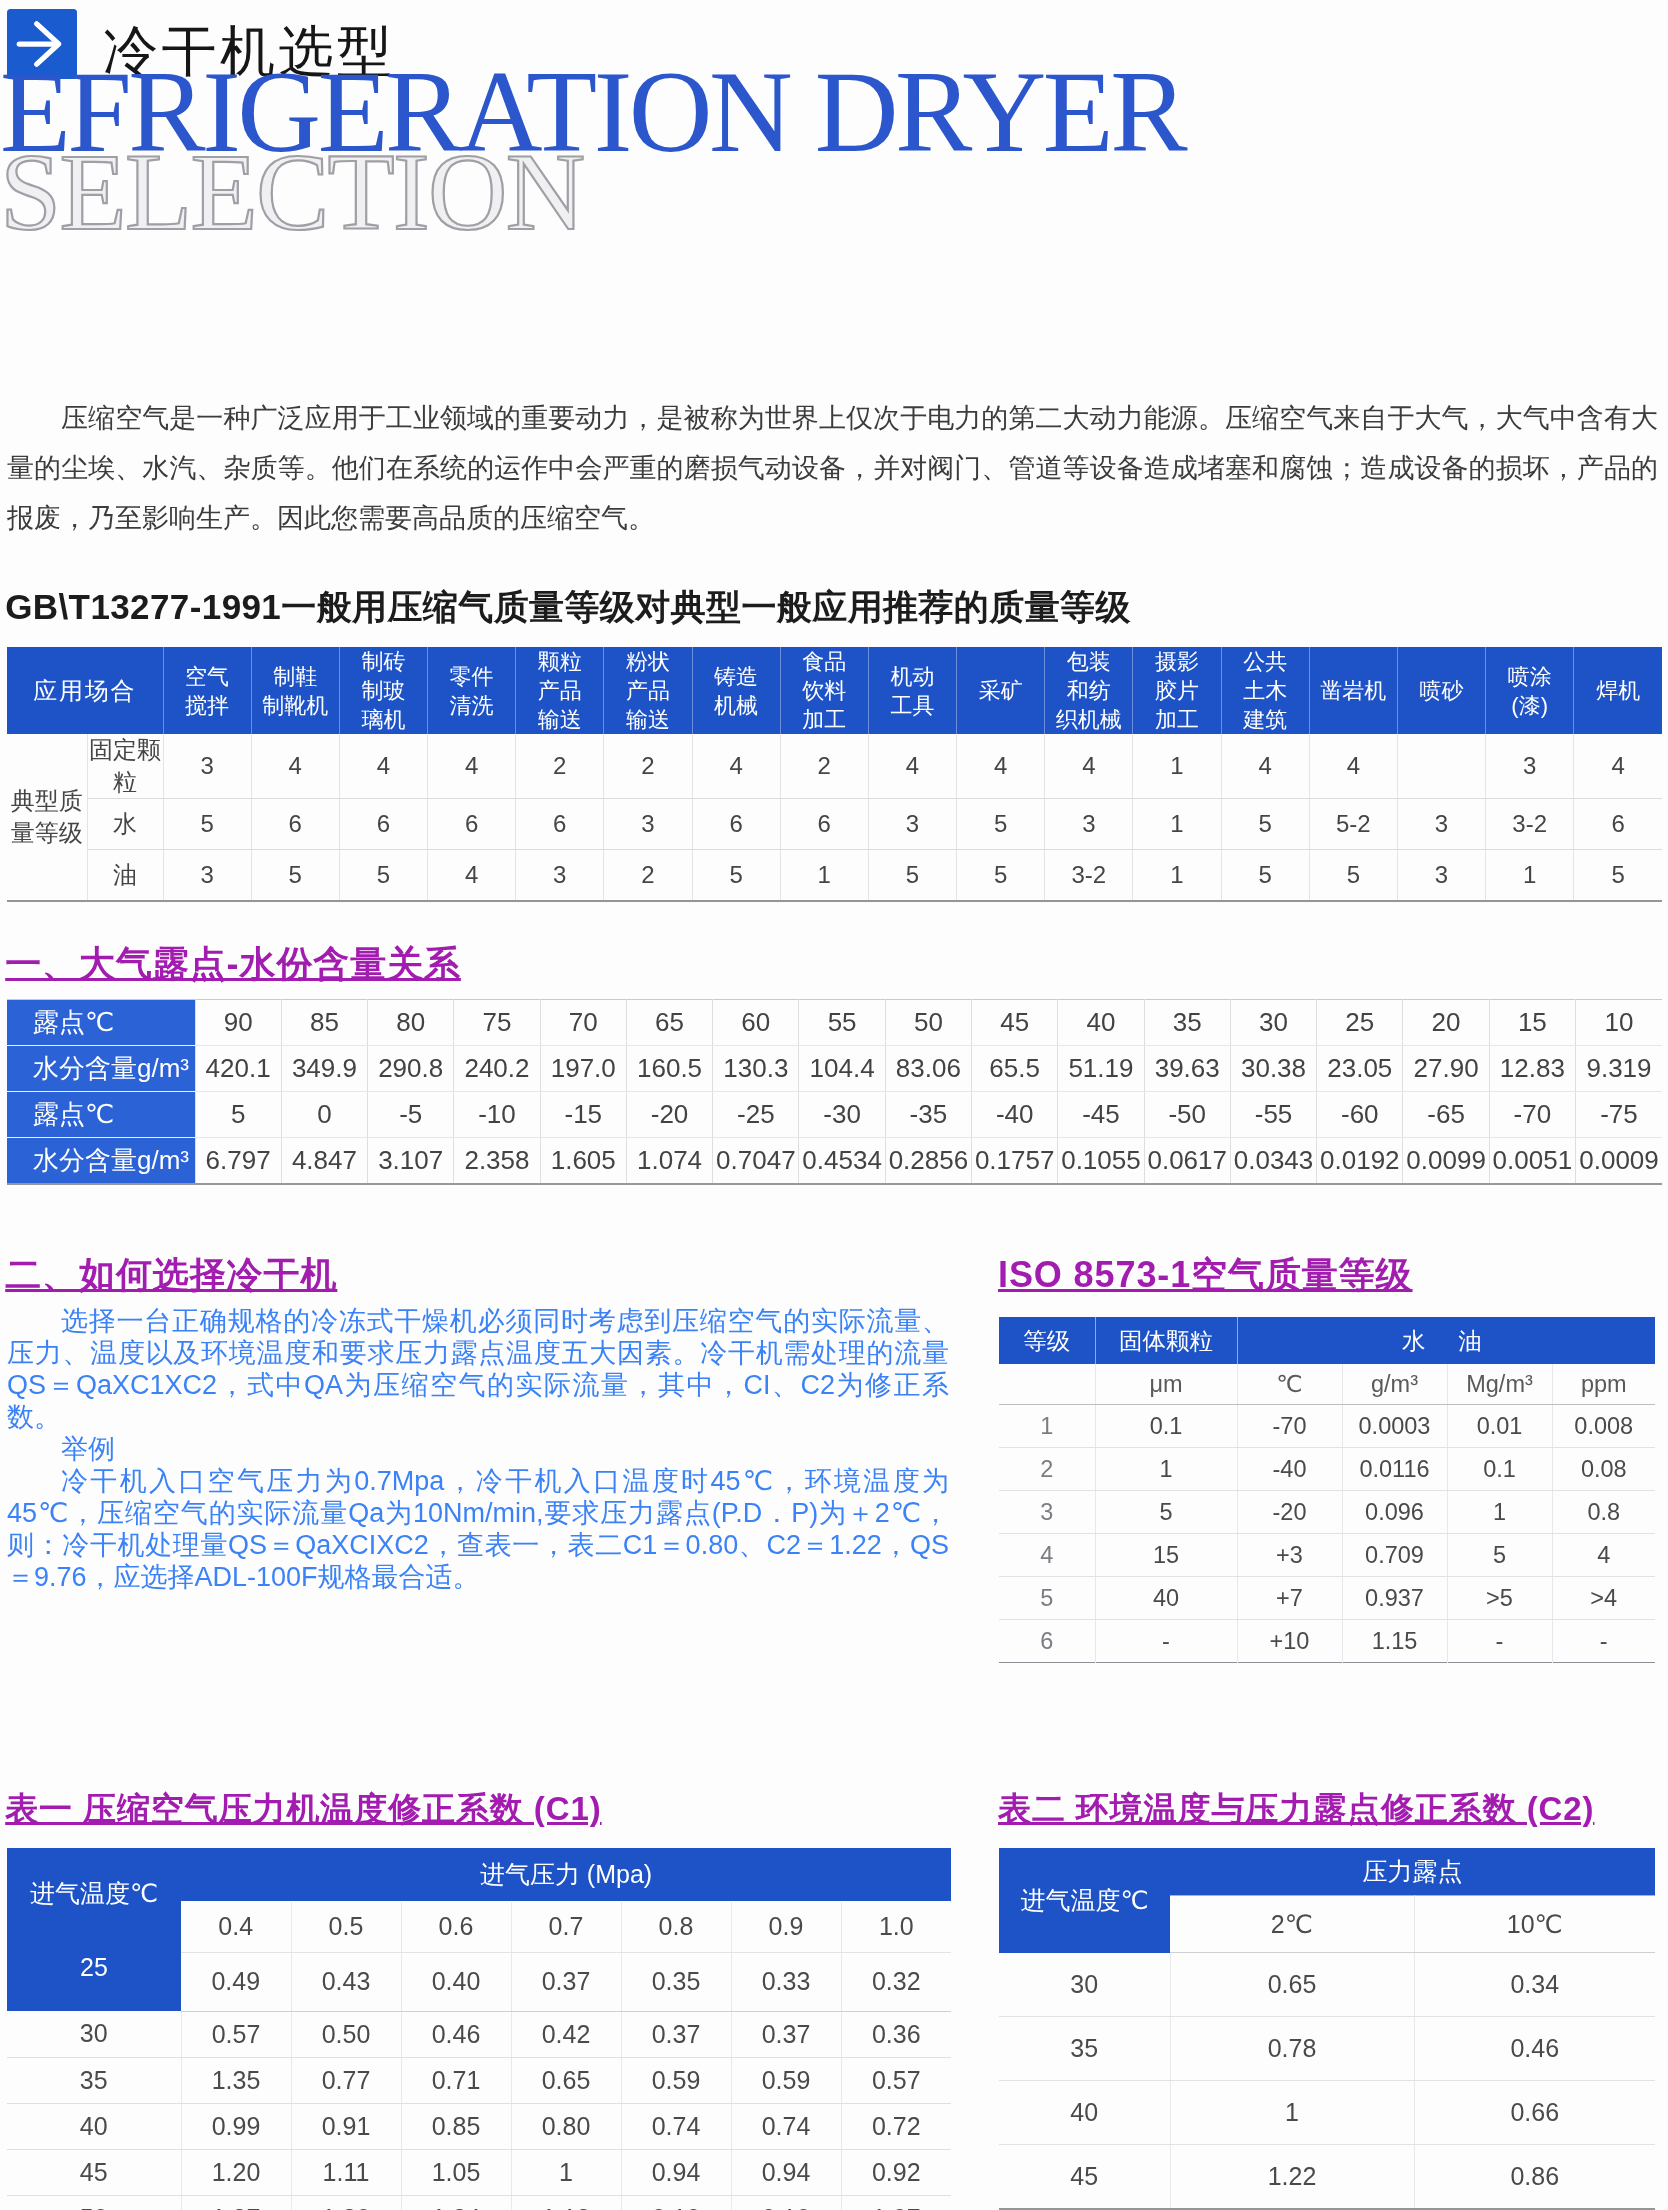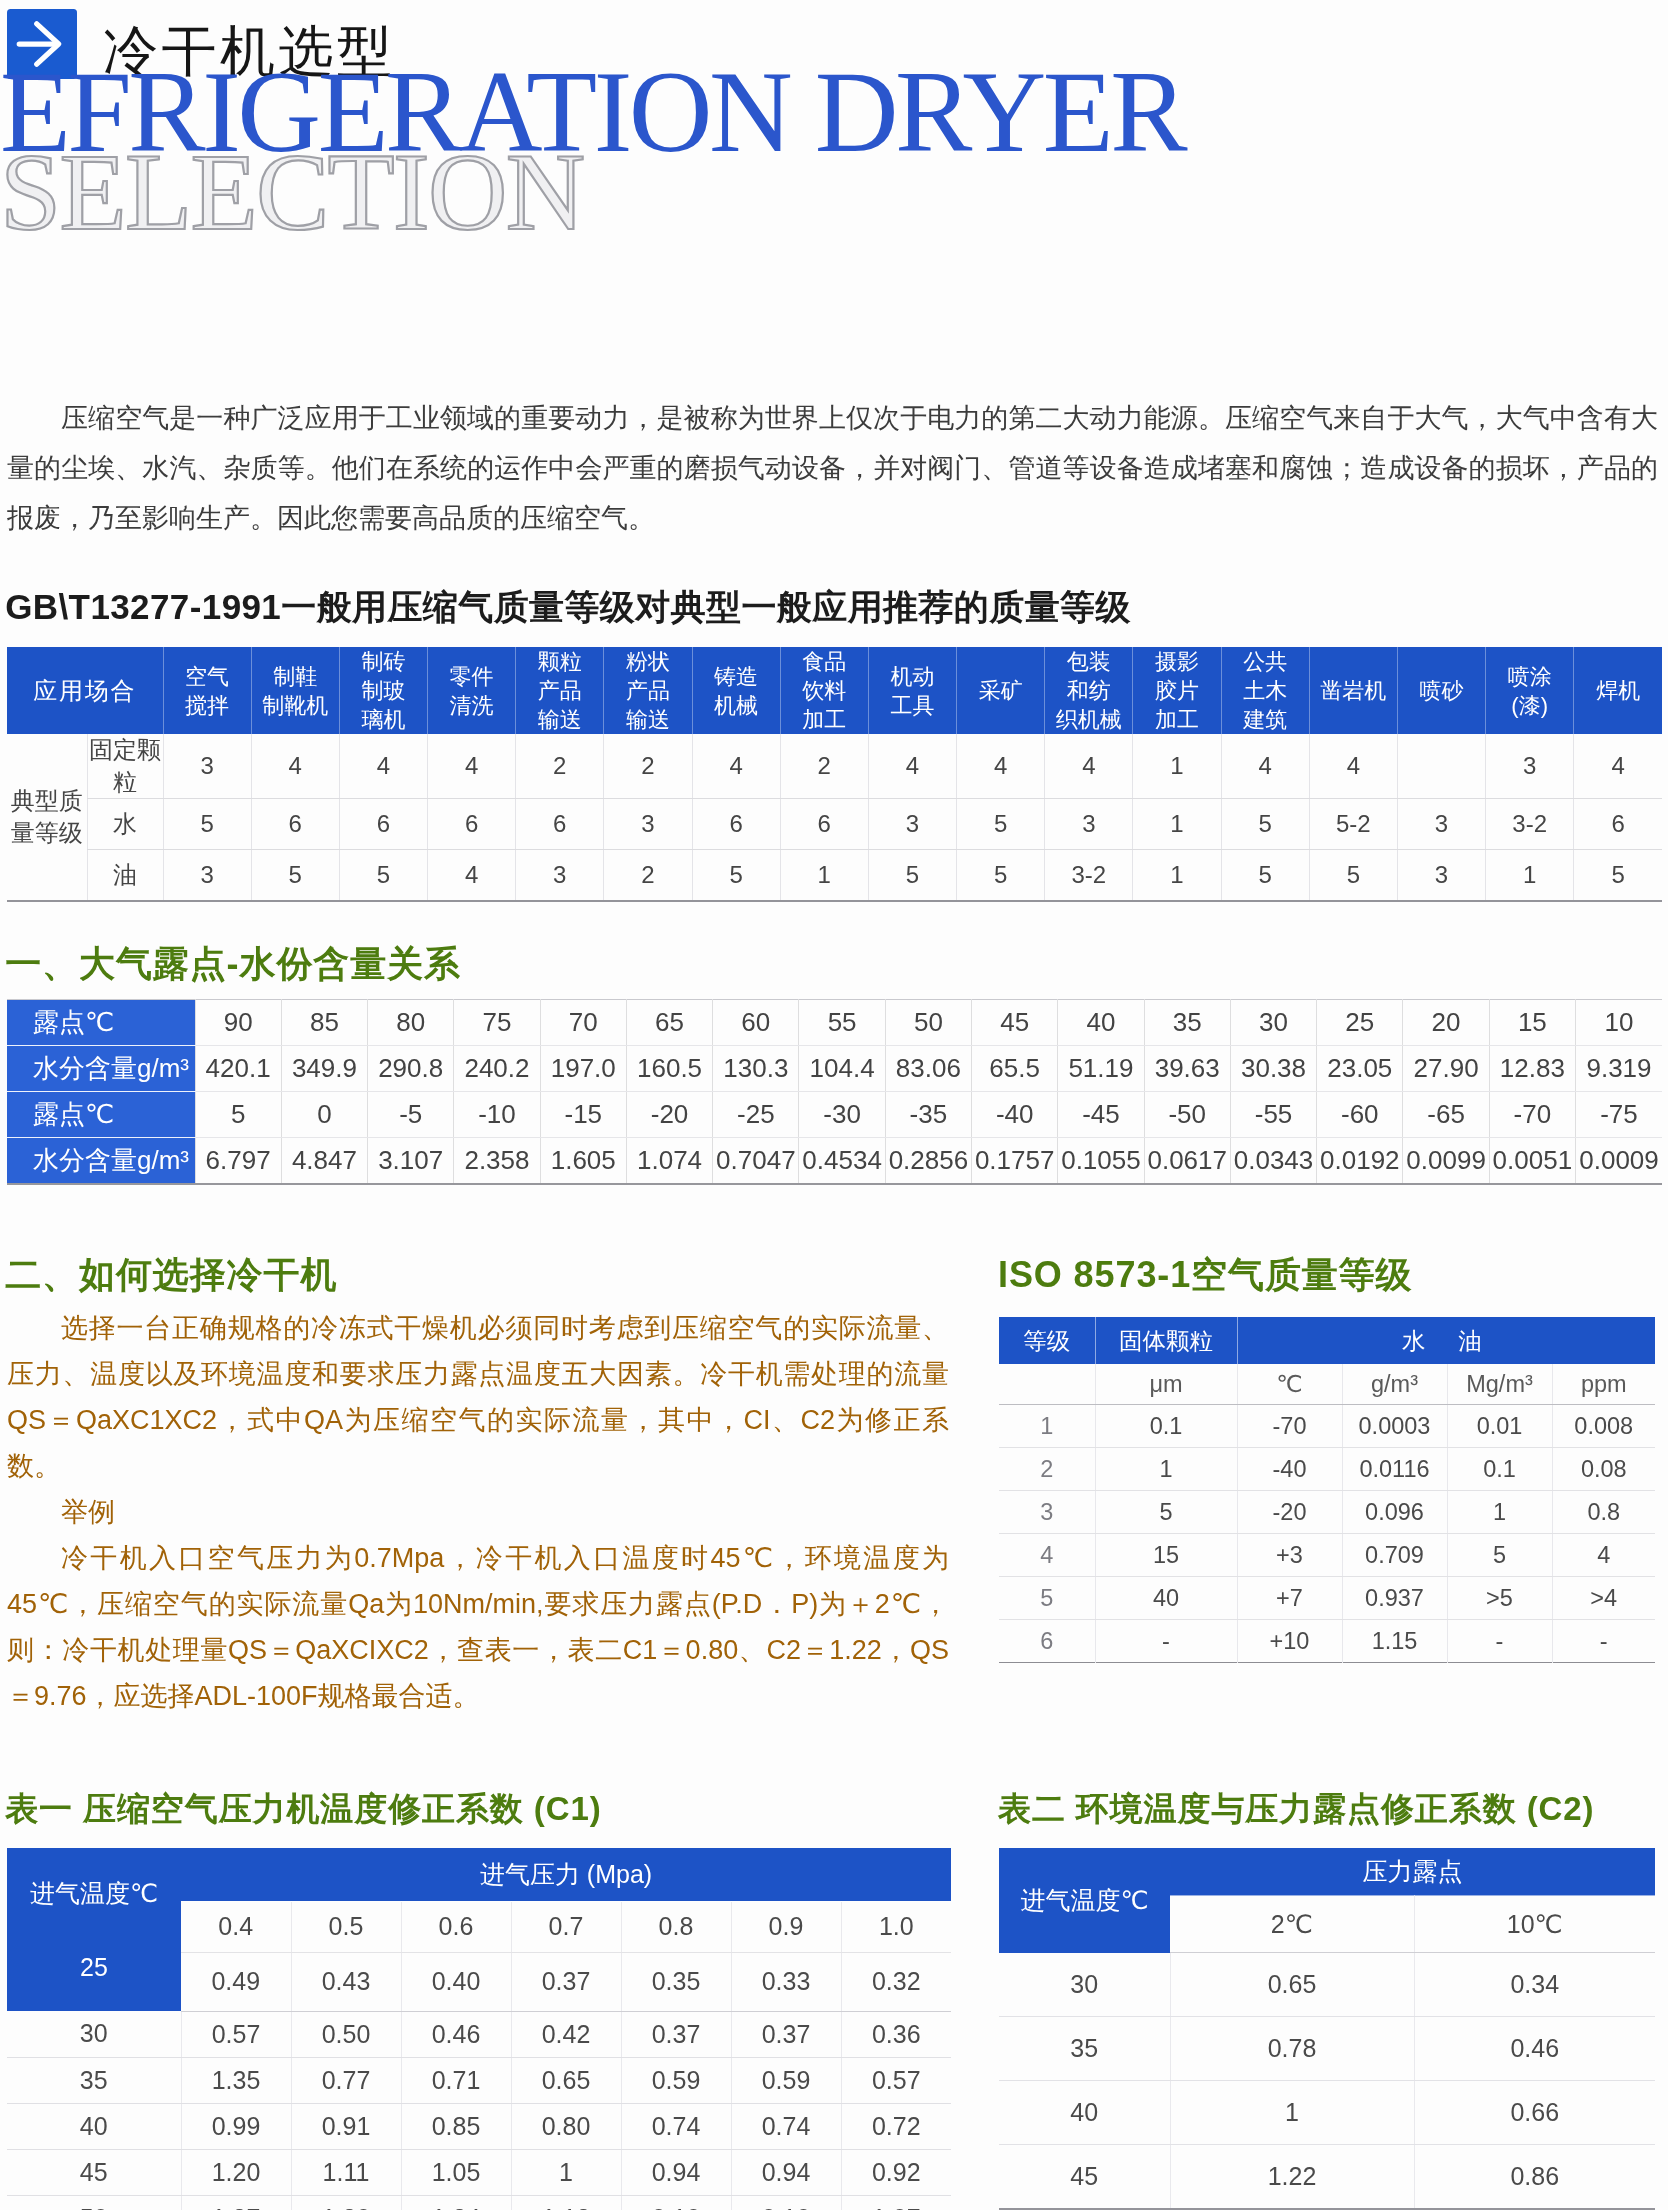--- a/index.html
+++ b/index.html
@@ -33,32 +33,32 @@
   .app-table{left:7px;top:647px;width:1655px;border-bottom:2.6px solid #94949a;}
   .app-table thead th{background:#1d53c6;color:#ffffff;font-size:22px;line-height:29px;
     font-weight:500;height:83px;border-left:0.9px solid rgba(255,255,255,0.35);}
   .app-table thead th:first-child{border-left:none;font-size:24px;letter-spacing:1.7px;}
   .app-table tbody th,.app-table tbody td{font-size:24px;color:#454545;height:50px;
     border-bottom:0.9px solid #dcdcdf;border-left:0.9px solid #e4e4e8;font-weight:400;}
   .app-table tbody tr:last-child th,.app-table tbody tr:last-child td{border-bottom:none;}
   .app-table th.group{line-height:32px;border-left:none;}
 
   
-  .sec-heading{font-size:36px;font-weight:600;color:#4d7c0f;letter-spacing:0.9px;}
+  .sec-heading{font-size:36px;font-weight:600;color:#a21caf;letter-spacing:0.9px;text-decoration:underline;}
 
   
   .dew-table{left:7px;top:999px;width:1655px;border-top:1.7px solid #c9c9ce;border-bottom:2.6px solid #97979c;}
   .dew-table th.rowlabel{background:#2b62d6;color:#fff;font-size:26px;font-weight:500;
     text-align:left;padding-left:26px;height:45px;border-bottom:1.7px solid #eef2fb;}
   .dew-table td{font-size:26px;color:#434343;height:45px;
     border-bottom:0.9px solid #e6e6e9;border-left:0.9px solid #dededf;}
   .dew-table tr:last-child td,.dew-table tr:last-child th{border-bottom:none;}
 
   
-  .sec2-text{left:7px;top:1305px;width:942px;font-size:27px;line-height:46px;color:#a16207;text-align:justify;}
+  .sec2-text{left:7px;top:1305px;width:942px;font-size:27px;line-height:32px;color:#3b82f6;text-align:justify;}
   .sec2-text p{margin:0;text-indent:54px;}
 
   
   .iso-table{left:999px;top:1317px;width:656px;border-bottom:1.7px solid #8d8d93;}
   .iso-table thead th{background:#1d53c6;color:#fff;font-size:23.5px;font-weight:500;height:47px;
     border-left:1.7px solid rgba(255,255,255,0.5);}
   .iso-table thead th:first-child{border-left:none;}
   .iso-table thead th.wateroil{letter-spacing:8.7px;word-spacing:8.7px;}
   .iso-table tr.units td{color:#5a5a5a;font-size:23.5px;height:40px;border-bottom:0.9px solid #bdbdc2;}
   .iso-table tbody td{font-size:23.5px;color:#4a4a4a;height:42px;

